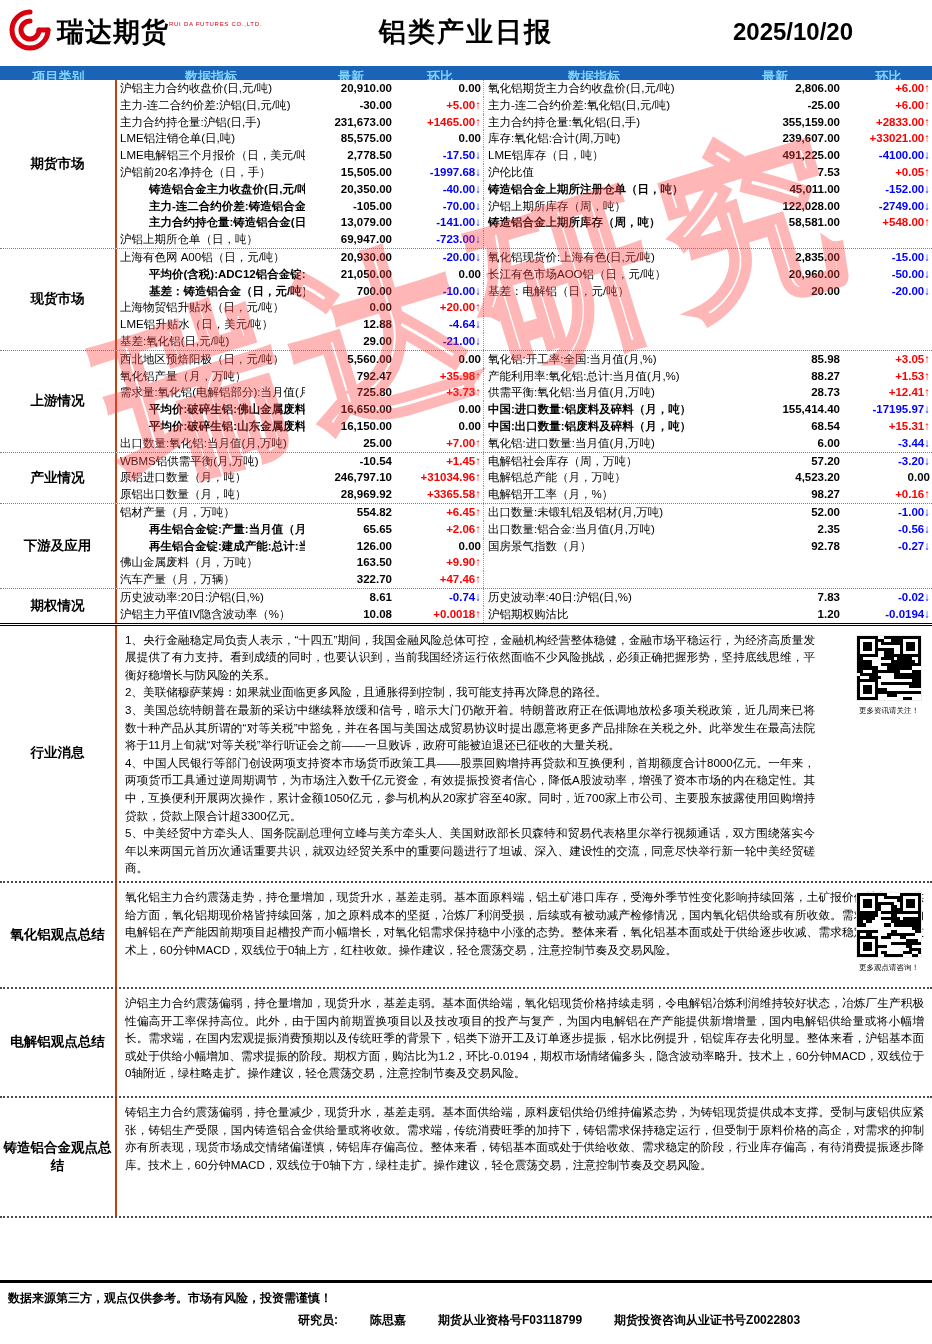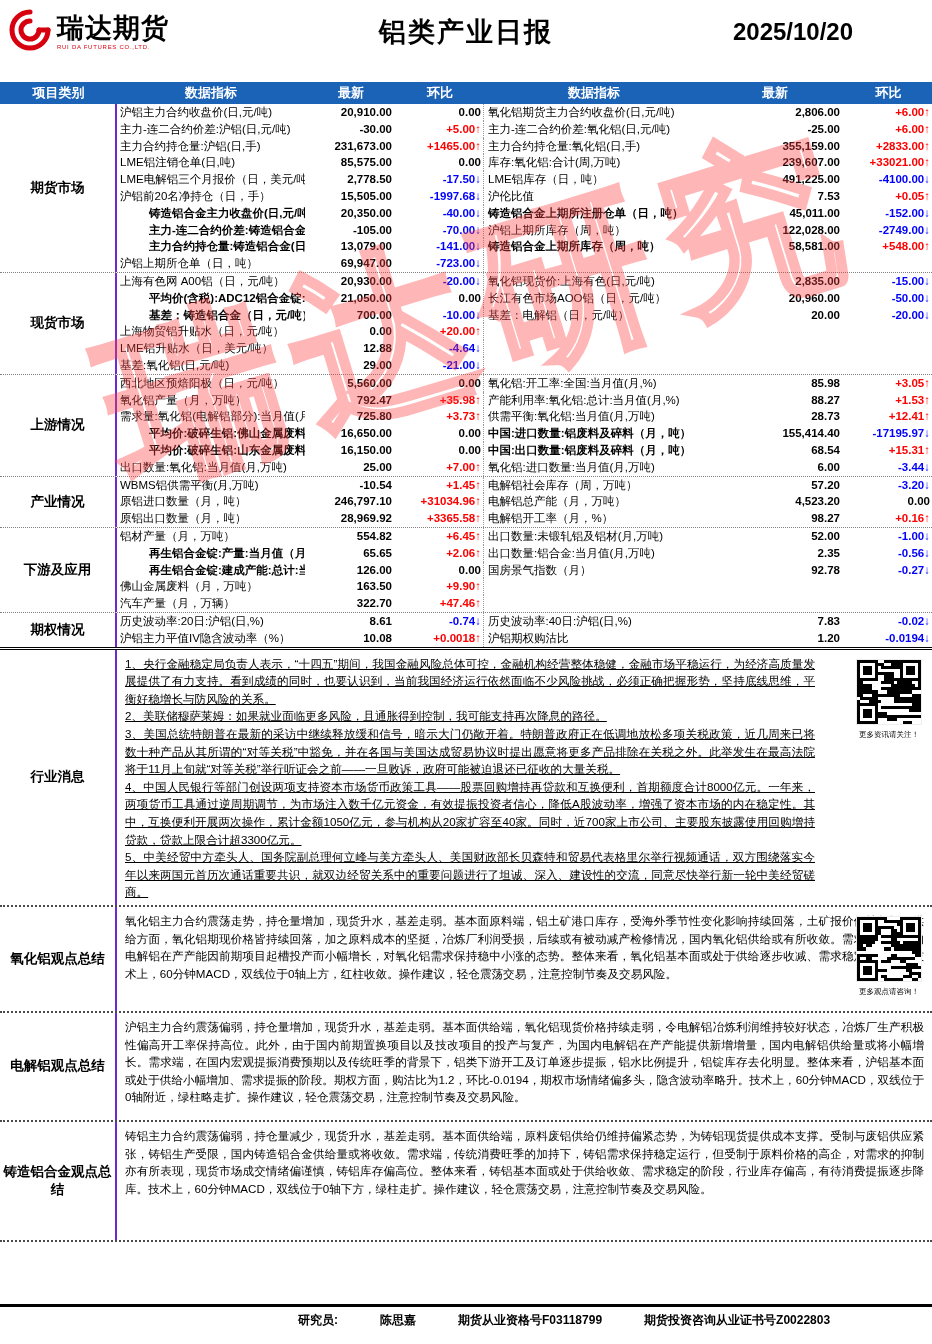--- a/index.html
+++ b/index.html
@@ -2,62 +2,62 @@
 <html><head>
 <meta charset="utf-8">
 <style>
   html,body{margin:0;padding:0;background:#fff;}
   body{width:932px;font-family:"Liberation Sans","DejaVu Sans",sans-serif;color:#000;}
   .page{position:relative;width:932px;min-height:1344px;display:flex;flex-direction:column;overflow:hidden;background:#fff;}
 
   
   .top{display:flex;align-items:center;height:60px;padding:2px 8px 0;}
   .brand{display:flex;align-items:center;gap:5px;width:262px;}
-  .brand-txt{display:flex;flex-direction:column;line-height:1;}
+  .brand-txt{display:flex;flex-direction:row;line-height:1;}
   .brand-name{font-size:27px;font-weight:800;letter-spacing:1px;}
   .brand-sub{font-size:6px;color:#d7000f;letter-spacing:.12em;margin-top:2px;}
   .title{flex:1;text-align:center;font-size:27px;font-weight:800;letter-spacing:2px;}
   .date{width:262px;text-align:center;font-size:24px;font-weight:800;}
 
   
-  .thead{display:grid;grid-template-columns:117px 188px 92px 86px 222px 140px 87px;background:#1b63b6;color:#ffffff;font-weight:700;font-size:13px;height:22px;line-height:22px;margin-top:20px;}
+  .thead{display:grid;grid-template-columns:117px 188px 92px 86px 222px 140px 87px;background:#1b63b6;color:#7dd3fc;font-weight:700;font-size:13px;height:14px;line-height:22px;margin-top:4px;}
   .thead .c{text-align:center;white-space:nowrap;overflow:hidden;}
 
   
   .section{display:flex;border-bottom:1px dotted #808080;}
   .section.last{border-bottom:3px double #000;}
-  .cat{width:117px;flex:0 0 117px;border-right:2px solid #6d28d9;display:flex;align-items:center;justify-content:center;font-weight:700;font-size:13.5px;text-align:center;line-height:1.35;padding:2px;box-sizing:border-box;}
+  .cat{width:117px;flex:0 0 117px;border-right:2px solid #c2410c;display:flex;align-items:center;justify-content:center;font-weight:700;font-size:13.5px;text-align:center;line-height:1.35;padding:2px;box-sizing:border-box;}
   .rows{flex:1;display:grid;grid-template-columns:188px 92px 86px 222px 140px 87px;align-content:center;}
   .rows>div{height:16.8px;line-height:16.8px;font-size:11.5px;white-space:nowrap;overflow:hidden;}
   .lab{padding-left:3px;}
   .lab.r{border-left:1px dotted #999;padding-left:4px;}
   .b{font-weight:700;padding-left:32px;}
   .val{text-align:right;padding-right:5px;font-weight:700;}
   .chg{text-align:right;padding-right:2px;font-weight:700;}
   .chg.up{color:#fe0000;}
   .chg.down{color:#0000fe;}
 
   
   .note{display:flex;border-bottom:2px dotted #4a4a4a;position:relative;}
   .nbody{flex:1;padding:5px 8px 4px;font-size:11.6px;line-height:1.52;}
   .para{margin:0;text-align:justify;}
   .note-0{min-height:204px;}
-  .note-0 .nbody{padding-right:117px;text-decoration:underline;}
+  .note-0 .nbody{padding-right:117px;}
   .note-1{min-height:104px;}
   .note-1 .nbody{}
   .note-2{min-height:107px;}
   .note-3{min-height:118px;}
   .note-4{min-height:62px;border-bottom:3px solid #000;}
   .qrbox{position:absolute;right:5px;top:9px;width:76px;text-align:center;}
   .qrbox svg{display:block;margin:0 auto;border:1px solid #eee;}
   .qrcap{font-size:7.5px;margin-top:5px;white-space:nowrap;}
 
   
   .src{font-weight:700;font-size:12px;padding:7px 8px 0;}
-  .researcher{display:flex;gap:42px;font-size:12px;font-weight:700;padding:5px 7px 0 298px;white-space:nowrap;text-align:center;}
+  .researcher{display:flex;gap:32px;font-size:12px;font-weight:700;padding:5px 7px 0 298px;white-space:nowrap;text-align:center;}
   .disclaimer{padding:26px 8px 0;}
 
   
   .watermark{position:absolute;top:190px;left:95px;font-size:175px;font-weight:800;letter-spacing:18px;white-space:nowrap;color:transparent;-webkit-text-stroke:5px rgba(255,62,62,.38);transform:rotate(-17deg);pointer-events:none;z-index:4;}
 </style>
 </head>
 <body>
 
 <div class="page">
 
@@ -857,20 +857,21 @@
         <div class="cat">铸造铝合金观点总结</div>
         <div class="nbody">
           <div class="para">铸铝主力合约震荡偏弱，持仓量减少，现货升水，基差走弱。基本面供给端，原料废铝供给仍维持偏紧态势，为铸铝现货提供成本支撑。受制与废铝供应紧张，铸铝生产受限，国内铸造铝合金供给量或将收敛。需求端，传统消费旺季的加持下，铸铝需求保持稳定运行，但受制于原料价格的高企，对需求的抑制亦有所表现，现货市场成交情绪偏谨慎，铸铝库存偏高位。整体来看，铸铝基本面或处于供给收敛、需求稳定的阶段，行业库存偏高，有待消费提振逐步降库。技术上，60分钟MACD，双线位于0轴下方，绿柱走扩。操作建议，轻仓震荡交易，注意控制节奏及交易风险。</div>
         </div>
       </div>
       <div class="note note-4">
         <div class="nbody"></div>
       </div>
     </div>
 
+  <div class="src">数据来源第三方，观点仅供参考。市场有风险，投资需谨慎！</div>
   <div class="researcher">
     <span>研究员:</span>
     <span>陈思嘉</span>
     <span>期货从业资格号F03118799</span>
     <span>期货投资咨询从业证书号Z0022803</span>
   </div>
 
   <div class="disclaimer">
     
     

